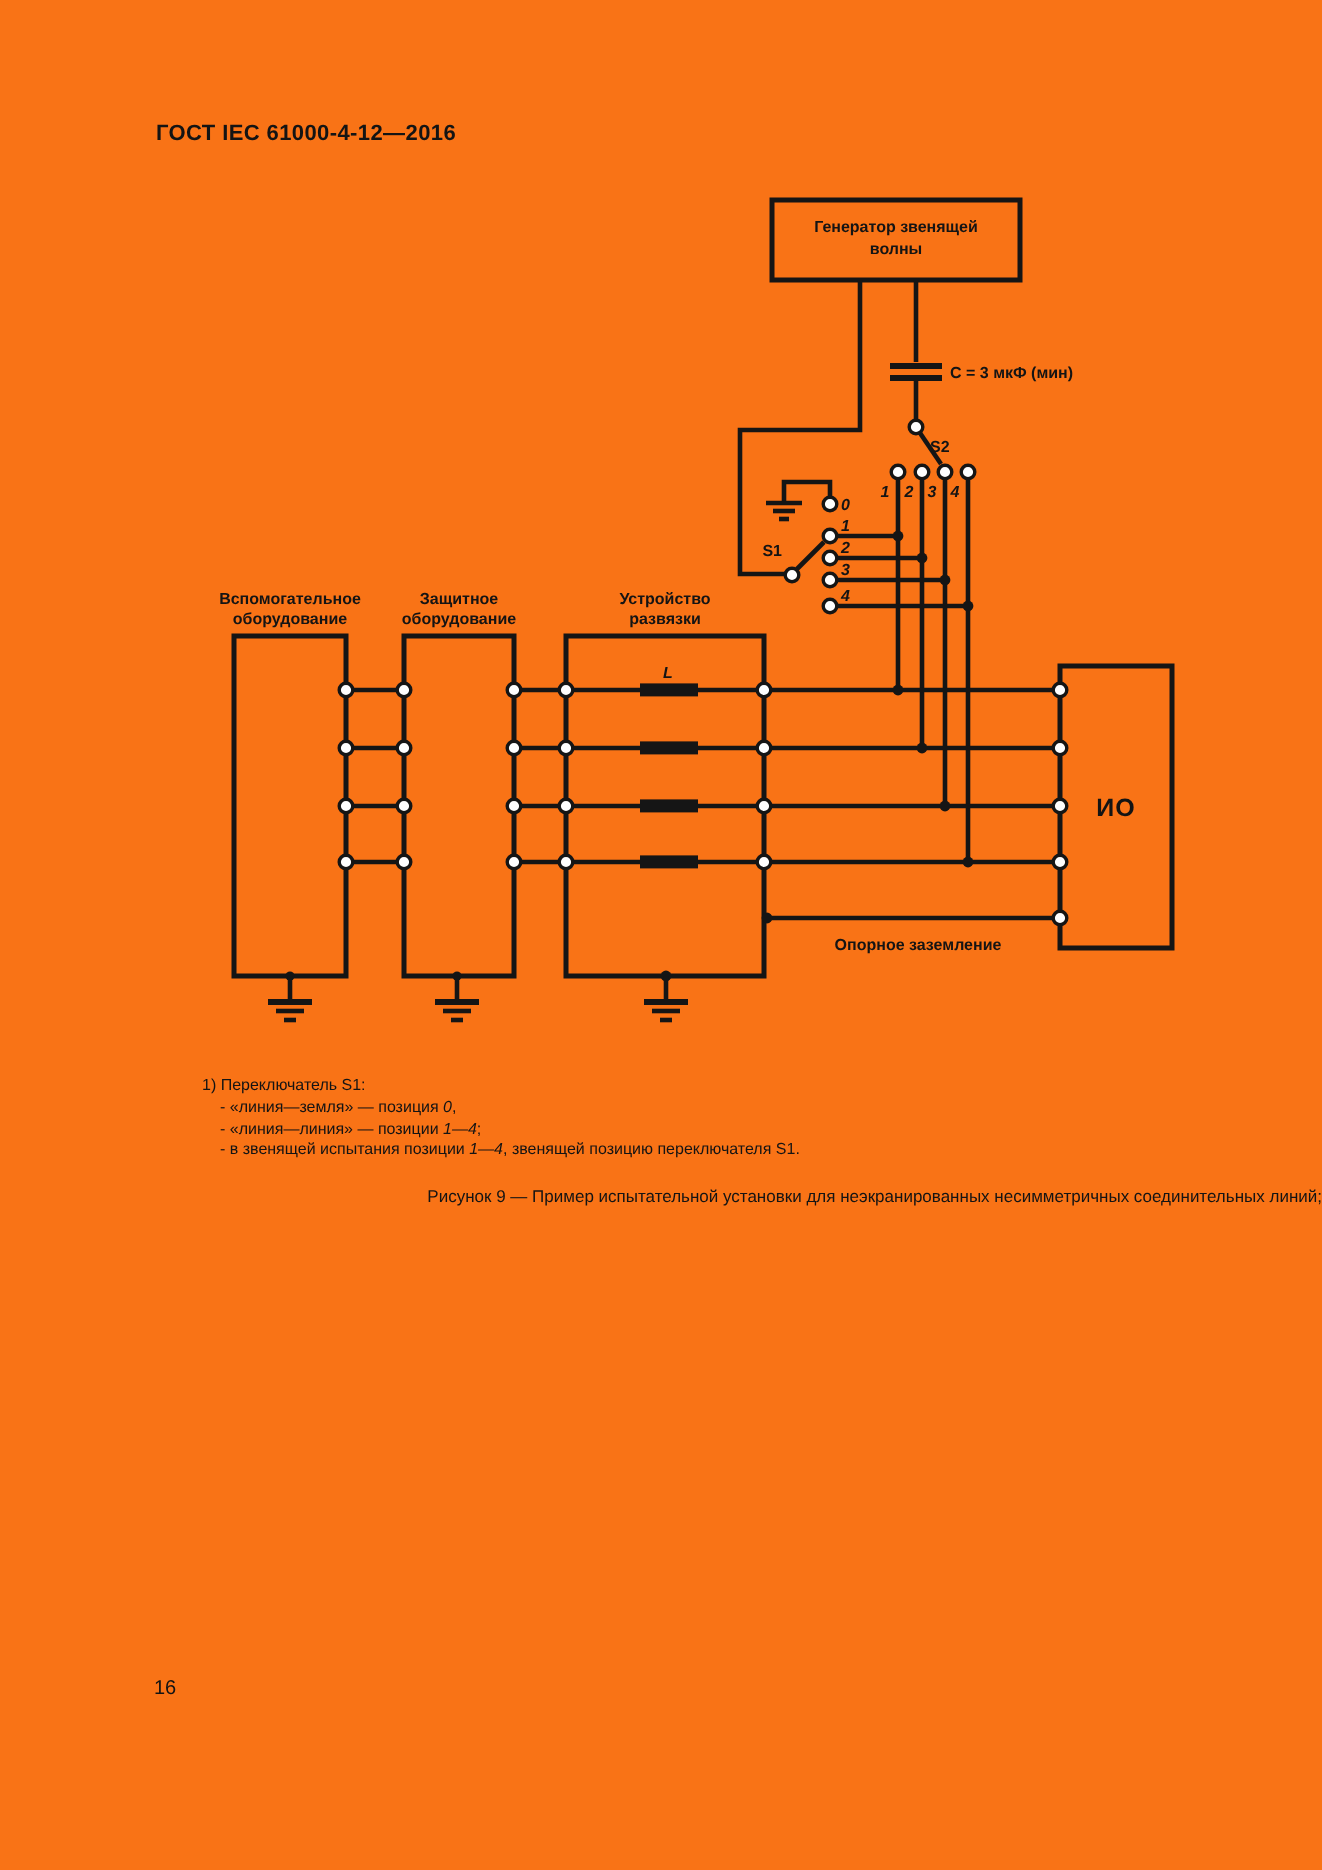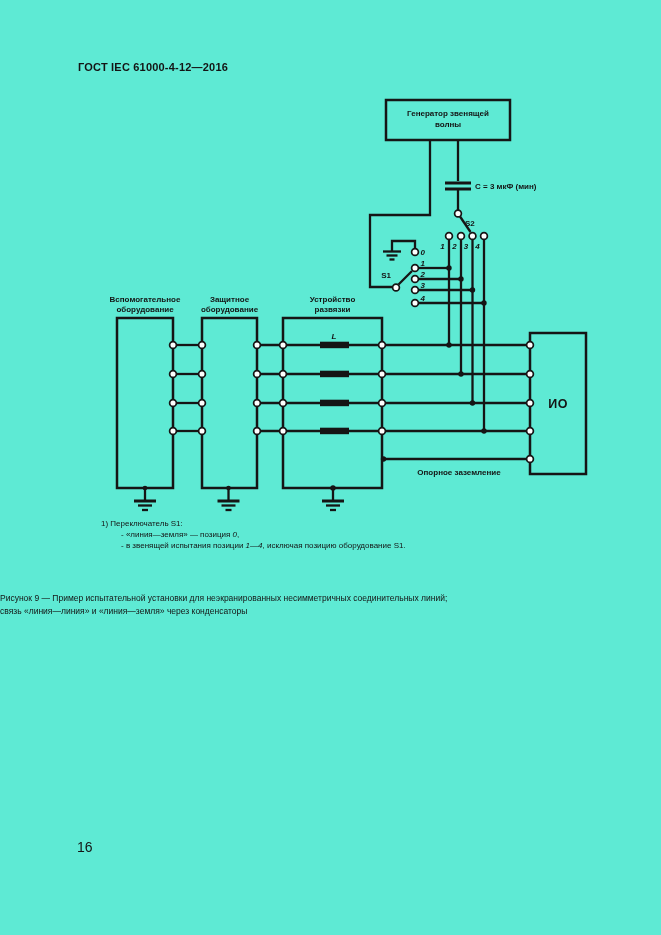--- a/index.html
+++ b/index.html
@@ -1,35 +1,35 @@
 <!DOCTYPE html>
 <html><head>
 <meta charset="utf-8">
 <style>
   html,body{margin:0;padding:0;background:#fbfbfb;}
   .page{
-    position:relative;width:661px;height:935px;background:#5eead4;
+    position:relative;width:661px;height:935px;background:#f97316;
     font-family:"Liberation Sans",sans-serif;color:#141414;overflow:hidden;
   }
   .header{
     position:absolute;left:78px;top:61px;font-size:11px;font-weight:bold;
     letter-spacing:.2px;white-space:nowrap;
   }
   svg.diagram{position:absolute;left:0;top:0;}
   .footnotes{
-    position:absolute;left:101px;top:519px;width:520px;
+    position:absolute;left:101px;top:538px;width:520px;
     font-size:8px;line-height:10.8px;white-space:nowrap;
   }
-  .footnotes .indent{margin-left:20px;}
+  .footnotes .indent{margin-left:9px;}
   .footnotes i{font-style:italic;}
   .caption{
-    position:absolute;left:0;top:592px;width:661px;text-align:left;
+    position:absolute;left:0;top:592px;width:661px;text-align:right;
     font-size:8.5px;line-height:13px;
   }
-  .pagenum{position:absolute;left:77px;top:839px;font-size:14px;}
+  .pagenum{position:absolute;left:77px;top:839px;font-size:10px;}
   
   .ln{stroke:#151515;stroke-width:2.3;fill:none;stroke-linecap:butt;}
   .bx{stroke:#151515;stroke-width:2.5;fill:none;}
   .thick{stroke:#151515;stroke-width:3;fill:none;}
   .term{fill:#fefefe;stroke:#151515;stroke-width:1.7;}
   .dot{fill:#151515;stroke:none;}
   .ind{fill:#151515;stroke:none;}
   text.dlbl{font-family:"Liberation Sans",sans-serif;font-size:8px;font-weight:bold;fill:#141414;}
   text.ditalic{font-family:"Liberation Sans",sans-serif;font-size:8px;font-weight:bold;font-style:italic;fill:#141414;}
   text.eut{font-family:"Liberation Sans",sans-serif;font-size:12.5px;font-weight:bold;fill:#141414;letter-spacing:.5px;}
@@ -205,23 +205,23 @@
       <path class="ln" d="M333,488 V500"></path>
       <path class="thick" d="M322,501 H344"></path>
       <path class="ln" d="M326,505.5 H340"></path>
       <path class="ln" d="M330,510 H336"></path>
     </g>
   </svg>
 
   <div class="footnotes">
     <div>1) Переключатель S1:</div>
     <div class="indent"><span>- «линия—земля» — позиция </span><i>0</i><span>,</span></div>
-    <div class="indent"><span>- в звенящей испытания позиции </span><i>1—4</i><span>, исключая позицию оборудование S1.</span></div>
+    <div class="indent"><span>- «линия—линия» — позиции </span><i>1—4</i><span>;</span></div>
+    <div class="indent"><span>- в звенящей испытания позиции </span><i>1—4</i><span>, звенящей позицию переключателя S1.</span></div>
   </div>
 
   <div class="caption">
     <div>Рисунок 9 — Пример испытательной установки для неэкранированных несимметричных соединительных линий;</div>
-    <div>связь «линия—линия» и «линия—земля» через конденсаторы</div>
   </div>
 
   <div class="pagenum">16</div>
 
 </div>
 
 </body></html>

